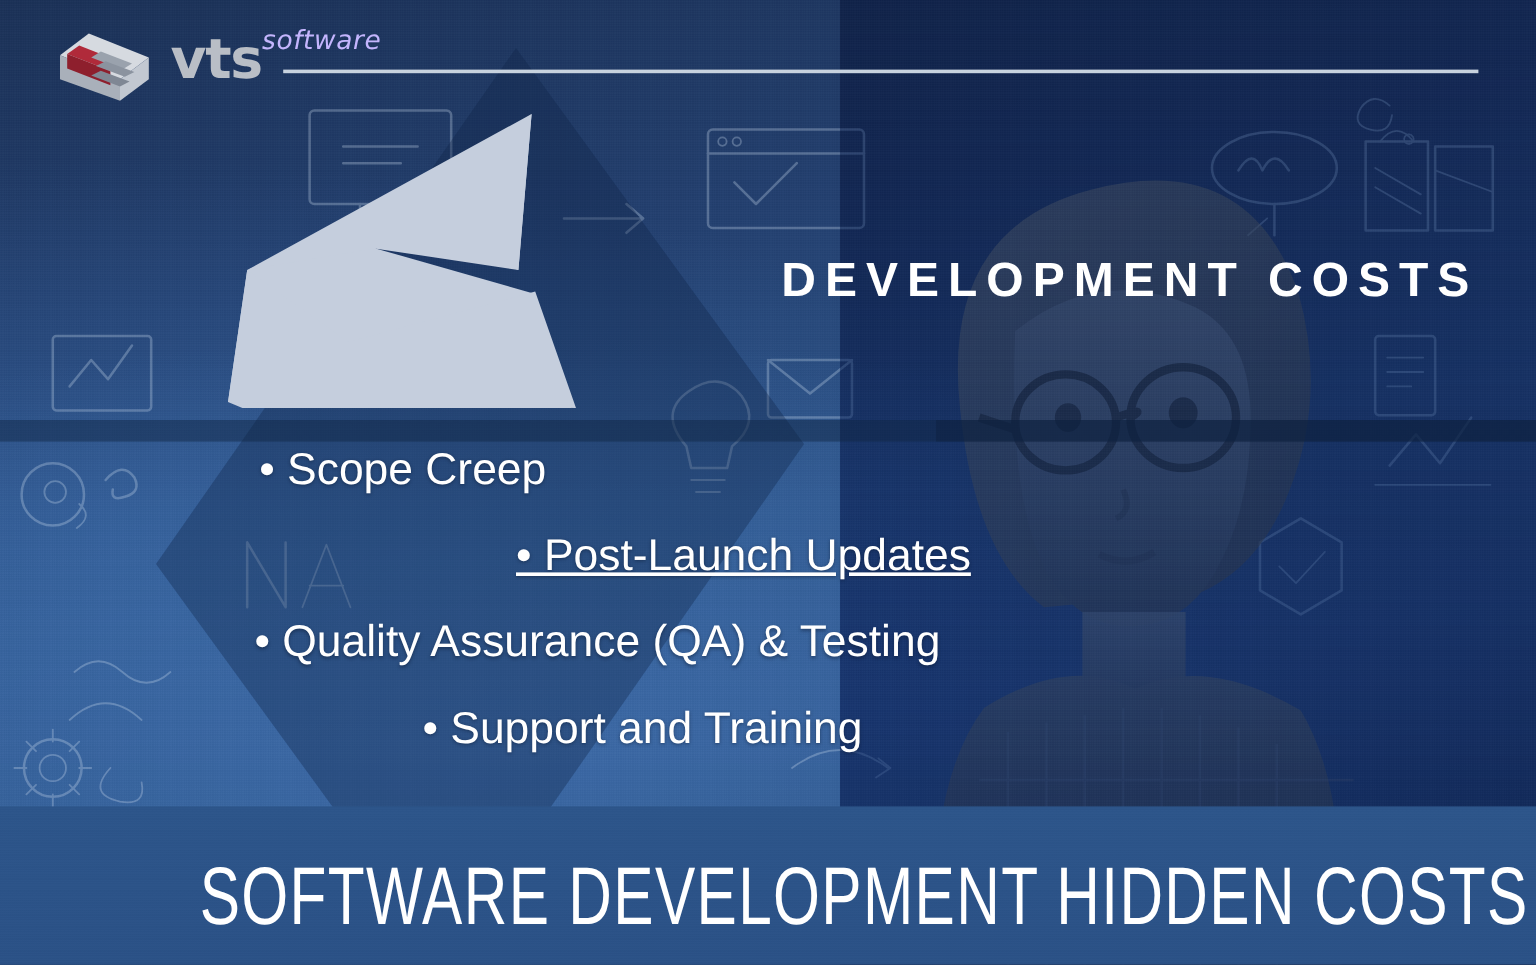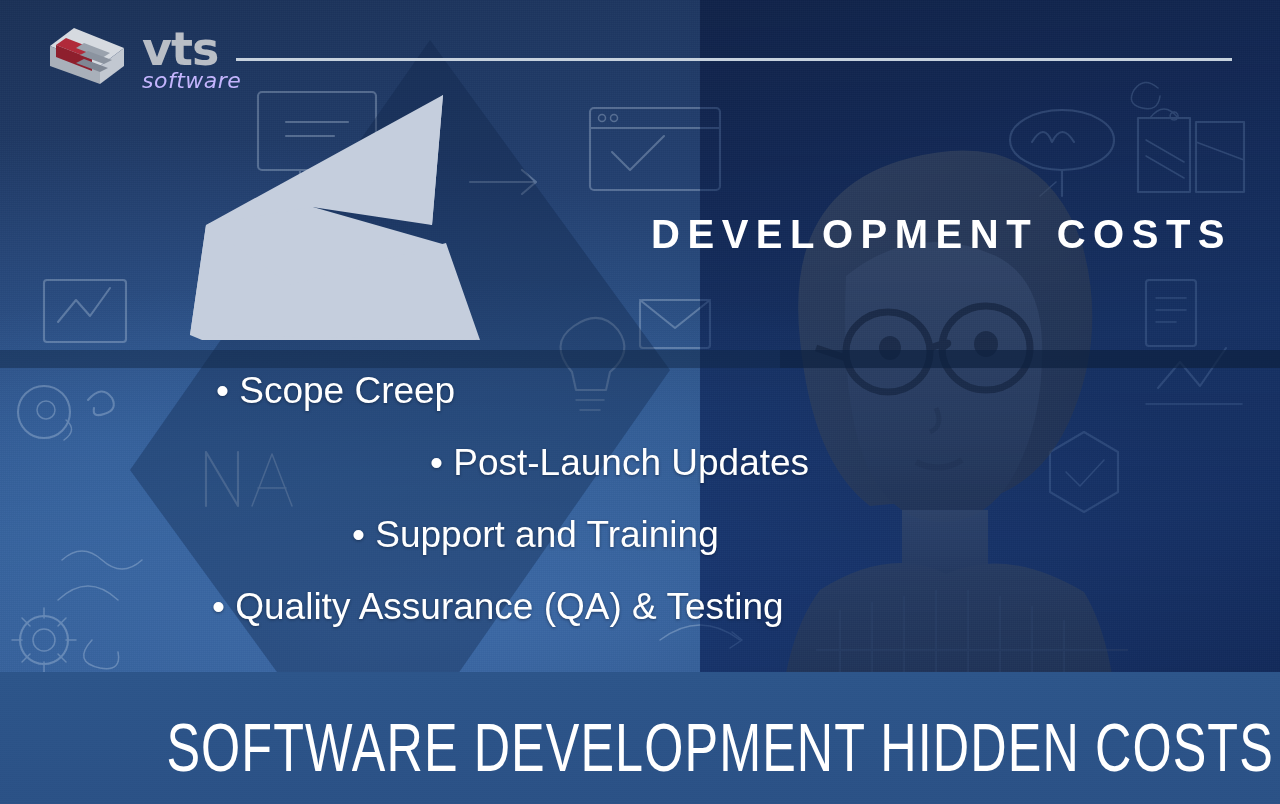--- a/index.html
+++ b/index.html
@@ -96,21 +96,21 @@
   .header{
     position:absolute; left:0; top:0; width:1280px; height:110px;
     display:flex; align-items:center;
   }
   .logo-wrap{
     position:absolute; left:44px; top:22px;
     display:flex; align-items:flex-start; gap:14px;
   }
   .logo-cube{ width:84px; height:66px; margin-top:4px; }
   .logo-cube svg{ width:100%; height:100%; display:block; }
-  .logo-text{ display:flex; flex-direction:column; line-height:1; padding-top:4px;justify-content:center; }
+  .logo-text{ display:flex; flex-direction:row; line-height:1; padding-top:4px;justify-content:center; }
   .logo-vts{
     font-family:"DejaVu Sans", sans-serif;
     font-weight:700; font-size:46px; letter-spacing:-1px;
     color:#b9bec6;
   }
   .logo-sub{
     font-family:"DejaVu Sans", sans-serif;
     font-size:22px; color:#c4b5fd; letter-spacing:.5px;
     margin-top:-2px; font-style:italic; font-weight:400;
   }
@@ -133,21 +133,21 @@
     position:absolute; left:0; top:366px; width:1016px;
     display:flex; flex-direction:column;
   }
   .bullet{
     font-family:"Liberation Sans", sans-serif;
     font-size:37px; color:#ffffff; font-weight:400;
     white-space:nowrap; line-height:1.05;
     text-shadow:0 1px 3px rgba(8,20,40,.45);
   }
   .b1{ margin-left:216px; margin-top:6px; }
-  .b2{ margin-left:430px; margin-top:33px; }
+  .b2{ margin-left:430px; margin-top:33px;text-decoration:underline; }
   .b3{ margin-left:212px; margin-top:33px; }
   .b4{ margin-left:352px; margin-top:33px; }
 
   
   .bottom-title{
     position:absolute; left:0; bottom:18px; width:1280px;
     text-align:center;
     font-family:"Liberation Sans Narrow","Liberation Sans", sans-serif;
     font-weight:400;
     font-size:68px;
@@ -370,22 +370,22 @@
       </div>
     </div>
     <div class="header-rule"></div>
   </div>
 
   <div class="headline">DEVELOPMENT COSTS</div>
 
   <div class="bullets">
     <div class="bullet b1">• Scope Creep</div>
     <div class="bullet b2">• Post-Launch Updates</div>
+    <div class="bullet b3">• Quality Assurance (QA) &amp; Testing</div>
     <div class="bullet b4">• Support and Training</div>
-    <div class="bullet b3">• Quality Assurance (QA) &amp; Testing</div>
   </div>
 
   <div class="bottom-banner">
     <div class="bottom-banner-grain"></div>
   </div>
   <div class="bottom-title">SOFTWARE DEVELOPMENT HIDDEN COSTS</div>
 
 </div>
 
 </body></html>

